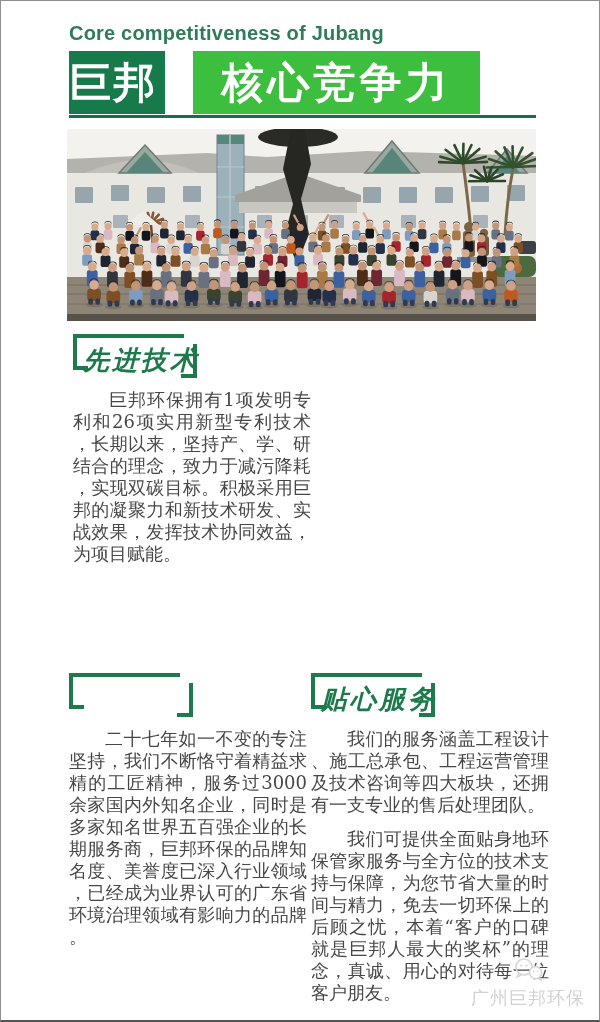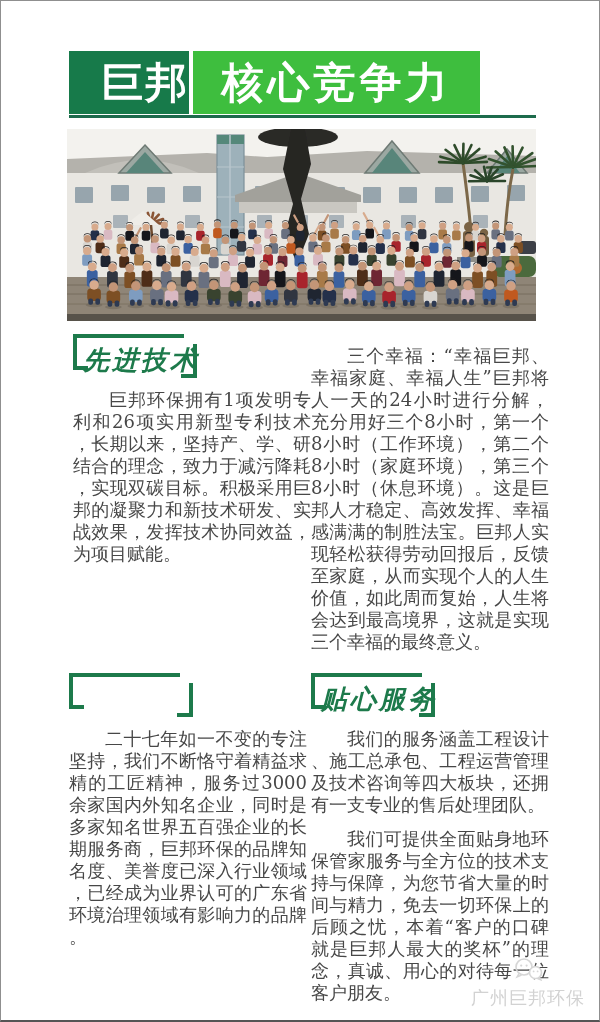--- a/index.html
+++ b/index.html
@@ -8,22 +8,22 @@
     background:#ffffff;overflow:hidden;
     border:1px solid #8f8f8f;border-bottom:2px solid #555;
     font-family:"Liberation Sans","DejaVu Sans",sans-serif;
   }
   .eyebrow{
     position:absolute;left:68px;top:20px;font-size:20px;line-height:24px;
     font-weight:600;color:var(--eyebrow-green);letter-spacing:.2px;
   }
   .banner{position:absolute;left:0;top:0;width:600px;height:0;}
   .brand-box{
-    position:absolute;left:68px;top:50px;width:120px;height:63px;
-    background:var(--dark-green);color:#fff;display:flex;align-items:center;justify-content:flex-end;
+    position:absolute;left:68px;top:50px;width:96px;height:63px;
+    background:var(--dark-green);color:#fff;display:flex;align-items:center;justify-content:flex-start;
     font-size:42px;font-weight:bold;letter-spacing:2px;
   }
   .title-box{
     position:absolute;left:192px;top:50px;width:287px;height:63px;
     background:var(--bright-green);color:#fff;display:flex;align-items:center;justify-content:center;
     font-size:42px;font-weight:bold;letter-spacing:4px;white-space:nowrap;
   }
   .rule{position:absolute;left:68px;top:114px;width:467px;height:3px;background:var(--line-green);}
   .photo{position:absolute;left:66px;top:128px;width:469px;height:192px;overflow:hidden;background:#dfddd8;}
   .photo svg{display:block;}
@@ -51,20 +51,21 @@
     position:absolute;right:14px;bottom:10px;display:flex;align-items:center;gap:5px;
     color:var(--watermark-gray);font-size:18px;letter-spacing:1px;flex-direction:column;
   }
   .wm-icon{display:block;}
 </style>
 </head>
 <body>
 
 <div class="page">
 
+  <div class="eyebrow">Core competitiveness of Jubang</div>
 
   <div class="banner">
     <div class="brand-box">
       <span>巨邦</span>
     </div>
     <div class="title-box">
       <span>核心竞争力</span>
     </div>
   </div>
 
@@ -624,21 +625,20 @@
       <i class="fp fp-left"></i>
       <i class="fp fp-bl"></i>
       <i class="fp fp-right"></i>
       <i class="fp fp-br"></i>
       <span class="sec-title">先进技术</span>
     </div>
     <p class="body-p">巨邦环保拥有1项发明专利和26项实用新型专利技术，长期以来，坚持产、学、研结合的理念，致力于减污降耗，实现双碳目标。积极采用巨邦的凝聚力和新技术研发、实战效果，发挥技术协同效益，为项目赋能。</p>
   </section>
 
   <section class="sec" id="sec1">
-    <p class="body-p">三个幸福：“幸福巨邦、幸福家庭、幸福人生”巨邦将人一天的24小时进行分解，充分用好三个8小时，第一个8小时（工作环境），第二个8小时（家庭环境），第三个8小时（休息环境）。这是巨邦人才稳定、高效发挥、幸福感满满的制胜法宝。巨邦人实现轻松获得劳动回报后，反馈至家庭，从而实现个人的人生价值，如此周而复始，人生将会达到最高境界，这就是实现三个幸福的最终意义。</p>
   </section>
 
   <section class="sec" id="sec2">
     <div class="sec-head">
       <i class="fp fp-top"></i>
       <i class="fp fp-left"></i>
       <i class="fp fp-bl"></i>
       <i class="fp fp-right"></i>
       <i class="fp fp-br"></i>
     </div>

